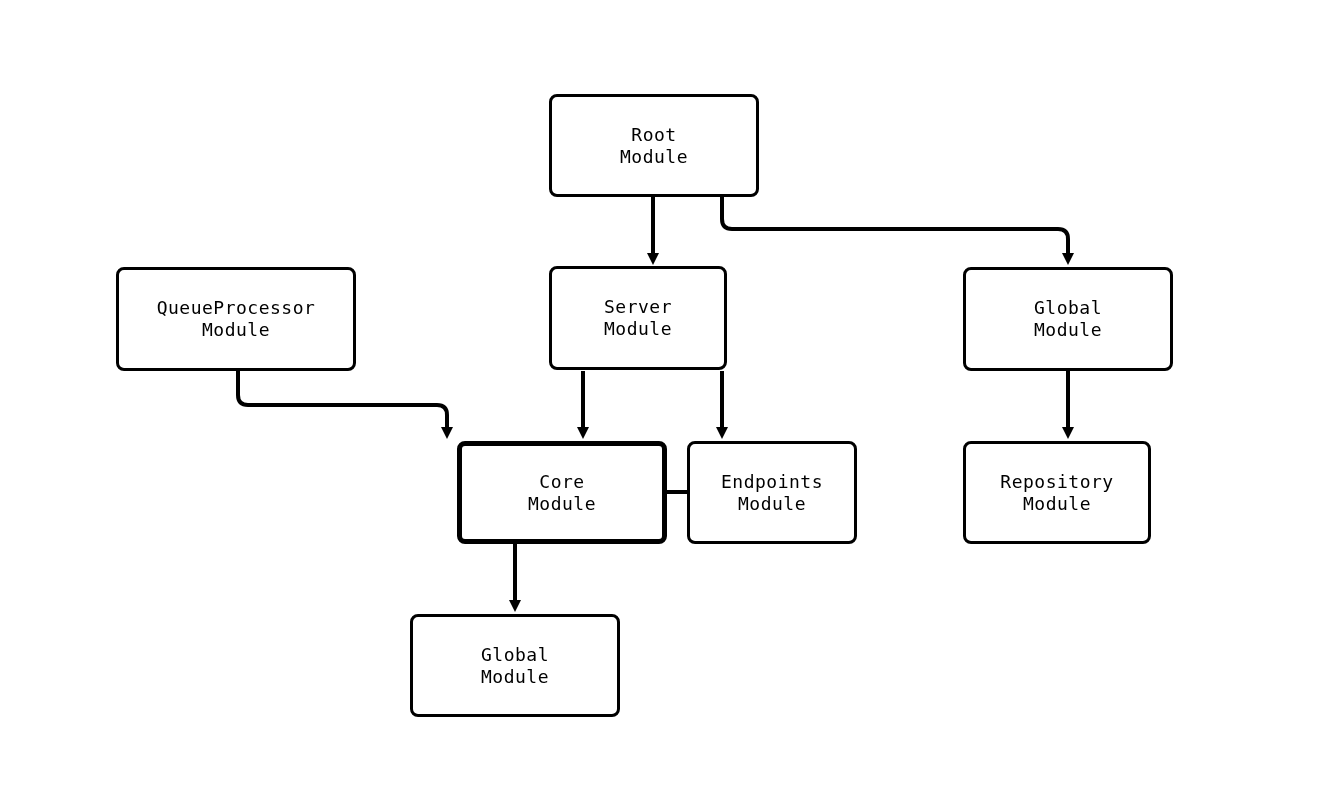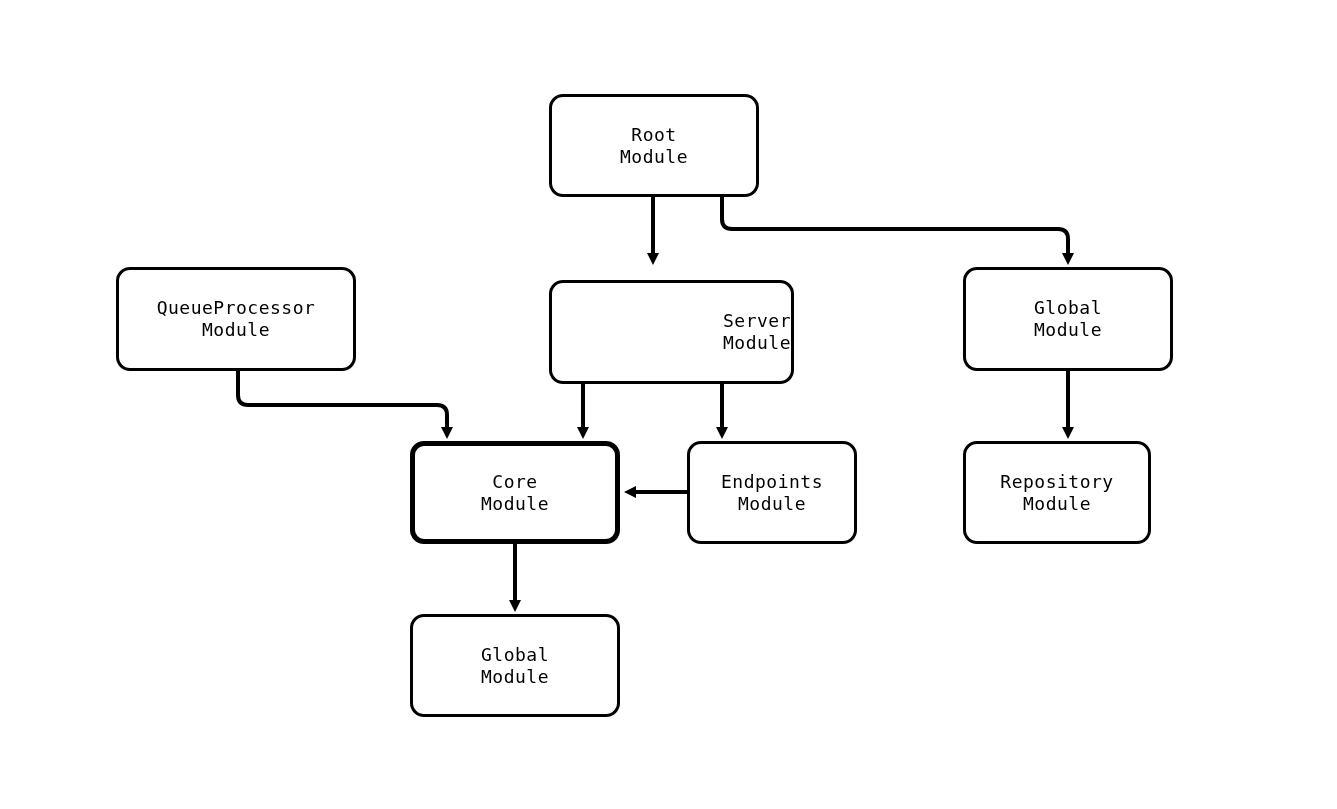--- a/index.html
+++ b/index.html
@@ -20,29 +20,30 @@
     left: 0;
     top: 0;
     width: 1337px;
     height: 809px;
   }
   .node {
     position: absolute;
     box-sizing: border-box;
     background: #ffffff;
     border: 3px solid #000000;
-    border-radius: 14px;
+    border-radius: 8px;
     display: flex;
     flex-direction: column;
     align-items: center;
     justify-content: center;
     z-index: 2;
   }
   .node.emph {
     border-width: 5px;
+    margin-left: 47px;
   }
   .node-line {
     font-size: 18px;
     line-height: 22px;
     color: #000000;
     letter-spacing: 0.5px;
     white-space: pre;
     text-align: center;
   }
 </style>
@@ -94,21 +95,21 @@
   <div class="node" style="left: 549px; top: 94px; width: 210px; height: 103px;">
     <span class="node-line">Root</span>
     <span class="node-line">Module</span>
   </div>
 
   <div class="node" style="left: 116px; top: 267px; width: 240px; height: 104px;">
     <span class="node-line">QueueProcessor</span>
     <span class="node-line">Module</span>
   </div>
 
-  <div class="node" style="left: 549px; top: 280px; width: 245px; height: 104px; align-items: flex-end;">
+  <div class="node" style="left: 549px; top: 266px; width: 178px; height: 104px;">
     <span class="node-line">Server</span>
     <span class="node-line">Module</span>
   </div>
 
   <div class="node" style="left: 963px; top: 267px; width: 210px; height: 104px; align-items: center;">
     <span class="node-line">Global</span>
     <span class="node-line">Module</span>
   </div>
 
   <div class="node emph" style="left: 410px; top: 441px; width: 210px; height: 103px;">

